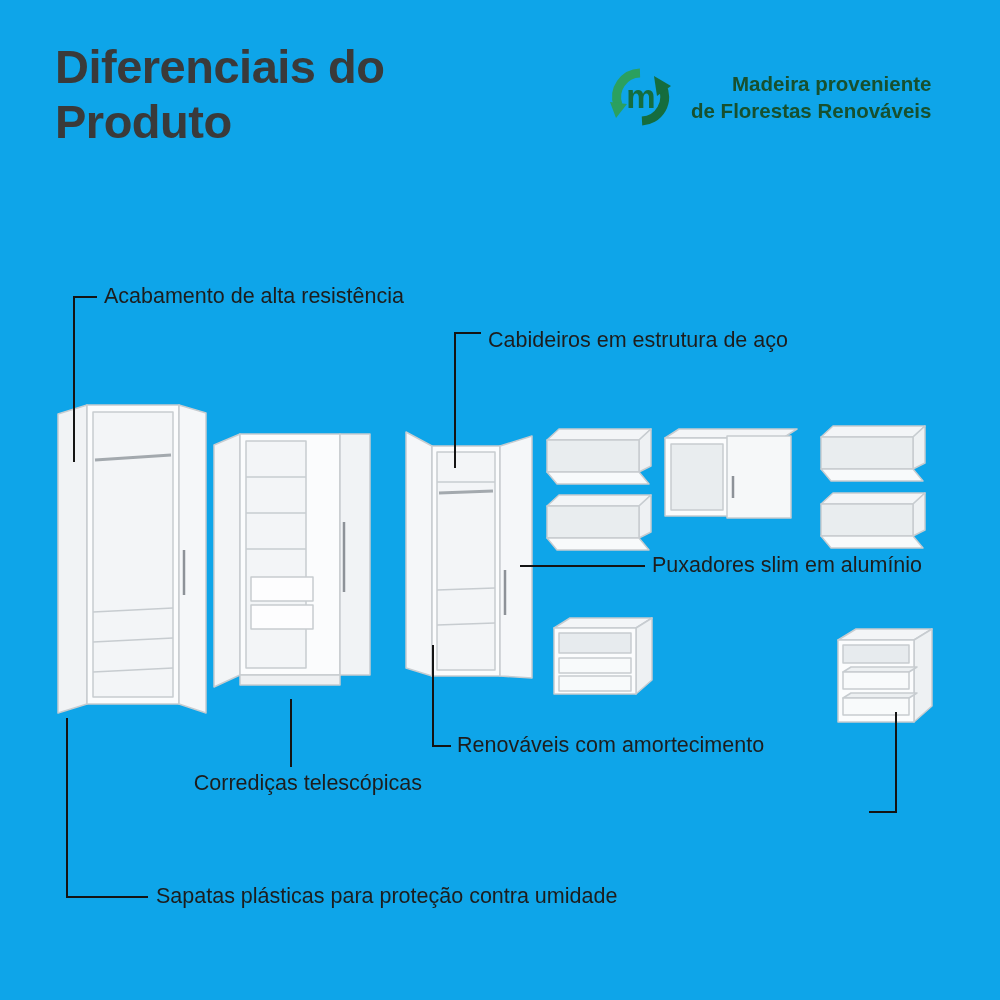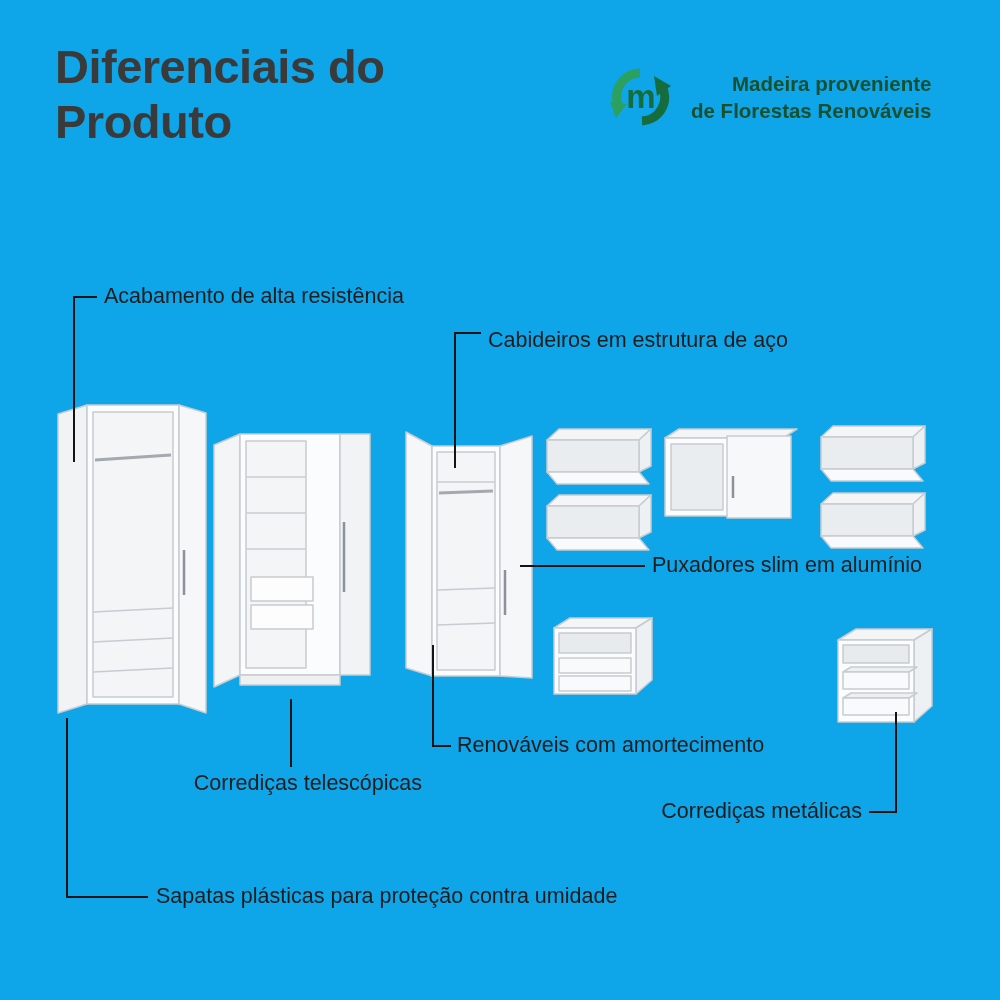--- a/index.html
+++ b/index.html
@@ -194,19 +194,18 @@
   <div class="line h" style="left:432px; top:745px; width:19px;"></div>
   <div class="callout" style="left:457px; top:733px;">Renováveis com amortecimento</div>
 
   <div class="line v" style="left:290px; top:699px; height:68px;"></div>
   <div class="callout center" style="left:160px; top:770px; width:262px;">
     <div>Corrediças telescópicas</div>
   </div>
 
   <div class="line v" style="left:895px; top:712px; height:101px;"></div>
   <div class="line h" style="left:869px; top:811px; width:28px;"></div>
-  <div class="callout right" style="left:650px; top:799px; width:212px;">Corrediças metálicas</div>
 
   <div class="line v" style="left:66px; top:718px; height:180px;"></div>
   <div class="line h" style="left:66px; top:896px; width:82px;"></div>
   <div class="callout" style="left:156px; top:884px;">Sapatas plásticas para proteção contra umidade</div>
 
 </div>
 
 </body></html>

